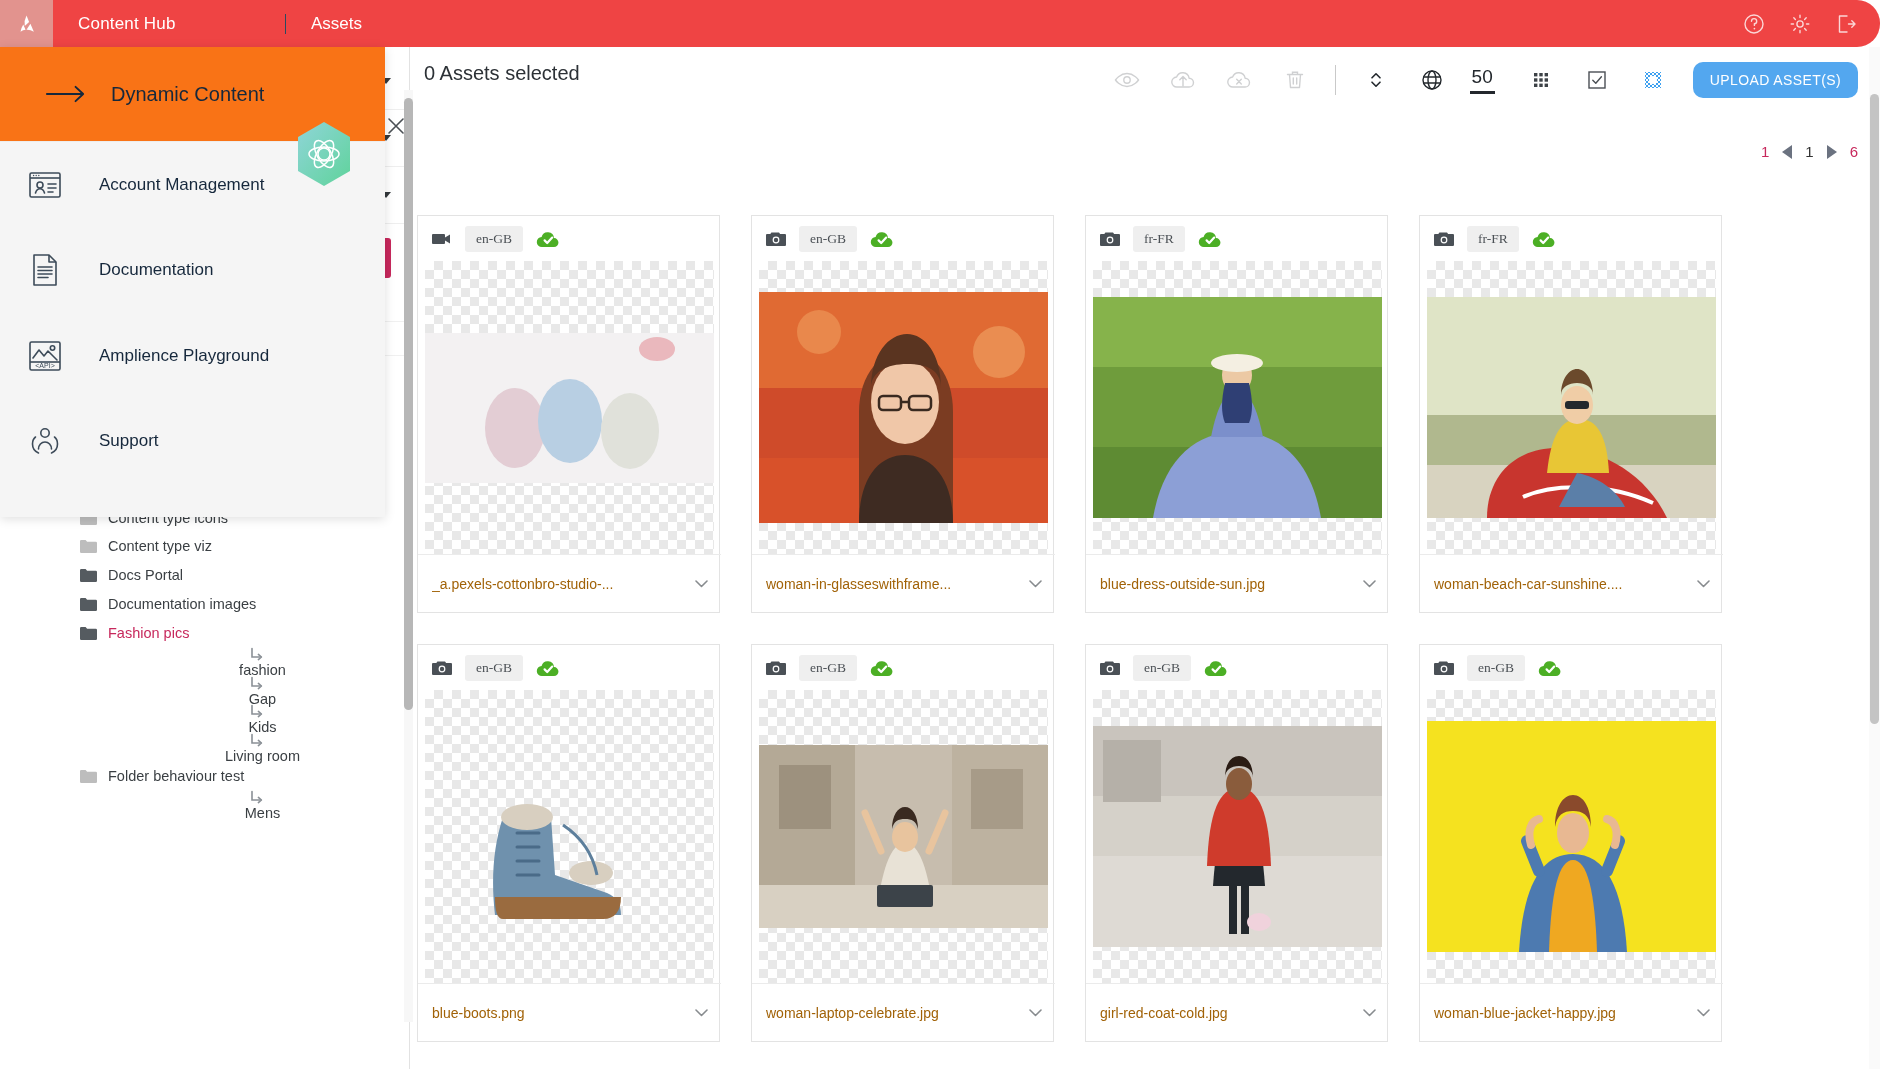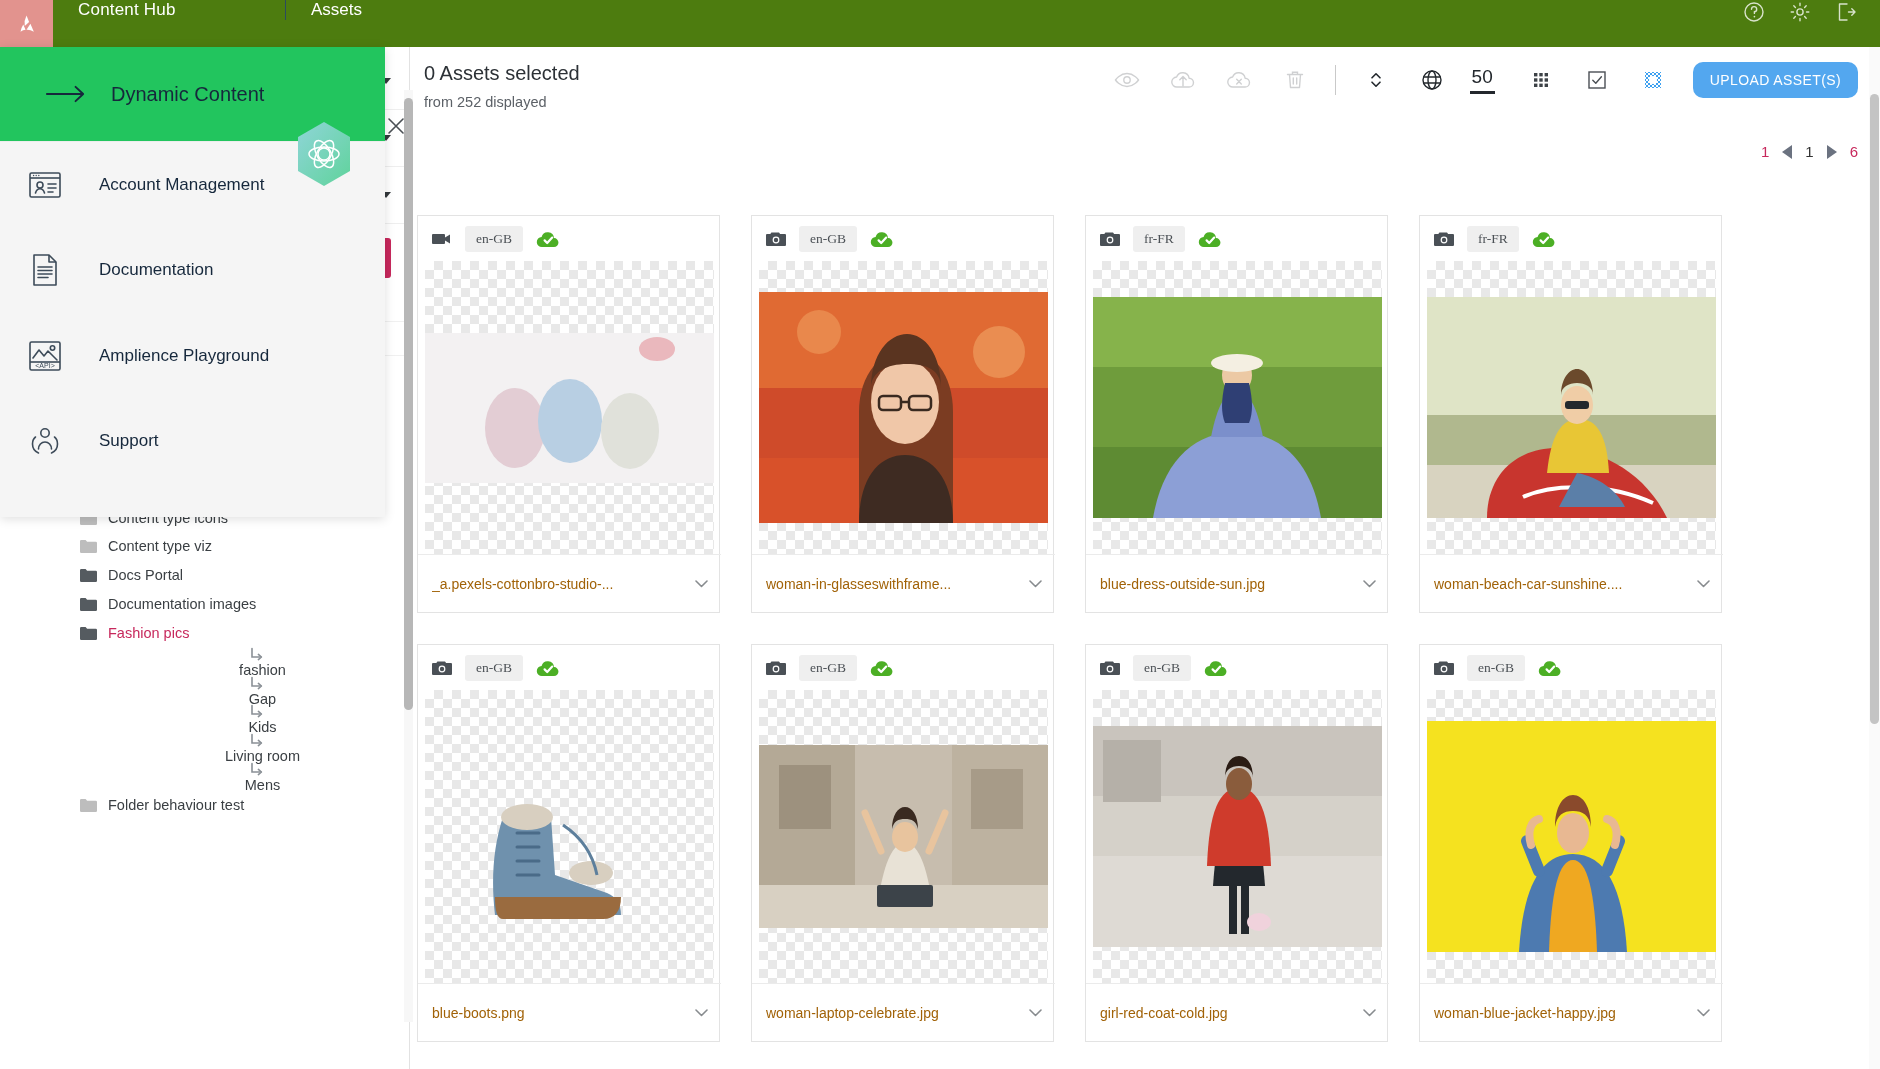--- a/index.html
+++ b/index.html
@@ -6,21 +6,21 @@
   html, body {
     width: 1880px; height: 1069px;
     font-family: "Liberation Sans", sans-serif;
     background: #ffffff; overflow: hidden;
   }
   #app { position: relative; width: 1880px; height: 1069px; }
 
   
   .topbar {
     position: absolute; top: 0; left: 0; width: 1880px; height: 47px;
-    background: #4d7c0f; display: flex; align-items: flex-start; z-index: 60;
+    background: #ef4444; display: flex; align-items: center; z-index: 60; border-radius: 23px;
   }
   .logo-tile {
     width: 53px; height: 47px; background: #e2938e;
     display: flex; align-items: center; justify-content: center;
   }
   .logo-tile svg { width: 26px; height: 26px; }
   .topbar-title {
     display: flex; align-items: center; padding: 0 0 0 25px;
     width: 233px; color: #ffffff; font-size: 17px; letter-spacing: .2px;
     border-right: 1px solid #2b4a60;
@@ -80,21 +80,21 @@
     background: #f7f7f7; z-index: 57;
   }
 
   
   .flyout {
     position: absolute; top: 47px; left: 0; width: 385px; height: 470px;
     background: #f5f5f5; z-index: 70;
     box-shadow: 0 2px 10px rgba(0,0,0,.13);
   }
   .flyout-head {
-    height: 95px; background: #22c55e; display: flex; align-items: center;
+    height: 95px; background: #f97316; display: flex; align-items: center;
     padding: 0 0 0 45px; border-bottom: 1px solid #ededed;
   }
   .flyout-head .arrow { width: 42px; height: 22px; flex:0 0 auto; }
   .flyout-head .ft { margin-left: 24px; font-size: 20px; color: #16283c; }
   .flyout-hex { position: absolute; top: 74px; left: 294px; width: 60px; height: 66px; }
   .flyout-close {
     position: absolute; top: 68px; left: 385px; width: 22px; height: 22px;
     cursor: pointer; z-index: 71;
   }
   .fly-item {
@@ -324,32 +324,32 @@
           </svg>
           <span class="label">Kids</span>
         </div>
         <div class="tree-item lvl2">
           <svg class="ic-arrow" viewBox="0 0 15 15" fill="none" stroke="#8a9096" stroke-width="1.6">
             <path d="M2 1.5v8.5h9" stroke-linecap="round"></path>
             <path d="M8.4 7.4L11.4 10l-3 2.6" stroke-linecap="round" stroke-linejoin="round"></path>
           </svg>
           <span class="label">Living room</span>
         </div>
+        <div class="tree-item lvl1">
+          <svg class="ic-folder" viewBox="0 0 17 14">
+            <path d="M0 2.2A1.2 1.2 0 0 1 1.2 1h4.4l1.5 1.8h8.7A1.2 1.2 0 0 1 17 4v8.8A1.2 1.2 0 0 1 15.8 14H1.2A1.2 1.2 0 0 1 0 12.8z" fill="#bdbdbd"></path>
+          </svg>
+          <span class="label">Folder behaviour test</span>
+        </div>
         <div class="tree-item lvl2">
           <svg class="ic-arrow" viewBox="0 0 15 15" fill="none" stroke="#8a9096" stroke-width="1.6">
             <path d="M2 1.5v8.5h9" stroke-linecap="round"></path>
             <path d="M8.4 7.4L11.4 10l-3 2.6" stroke-linecap="round" stroke-linejoin="round"></path>
           </svg>
           <span class="label">Mens</span>
-        </div>
-        <div class="tree-item lvl1">
-          <svg class="ic-folder" viewBox="0 0 17 14">
-            <path d="M0 2.2A1.2 1.2 0 0 1 1.2 1h4.4l1.5 1.8h8.7A1.2 1.2 0 0 1 17 4v8.8A1.2 1.2 0 0 1 15.8 14H1.2A1.2 1.2 0 0 1 0 12.8z" fill="#bdbdbd"></path>
-          </svg>
-          <span class="label">Folder behaviour test</span>
         </div>
       </div>
   </div>
   <div class="sb-scroll-track"></div>
   <div class="sb-scroll"></div>
 
   <div class="flyout">
     <div class="flyout-head">
       <svg class="arrow" viewBox="0 0 44 22" fill="none" stroke="#16283c" stroke-width="2">
         <path d="M2 11h38M32 3.5L40 11l-8 7.5" stroke-linecap="round" stroke-linejoin="round"></path>
@@ -416,21 +416,20 @@
         <path d="M10.5 16c-2 1.5-3 4-3 7 0 4 2.5 7.5 6 9" stroke-linecap="round"></path>
         <path d="M29.5 16c2 1.5 3 4 3 7 0 4-2.5 7.5-6 9" stroke-linecap="round"></path>
       </svg>
       <span class="fi-lb">Support</span>
     </div>
   </div>
 
   <div class="main">
     <div class="main-head">
       <div class="mh-title">0 Assets selected</div>
-      <div class="mh-sub">from 252 displayed</div>
 
       <div class="mh-tools">
         <div class="tool dim">
           <svg viewBox="0 0 26 26" fill="none" stroke="#4a4f54" stroke-width="1.4">
             <path d="M1.5 13S5.8 6.5 13 6.5 24.5 13 24.5 13 20.2 19.5 13 19.5 1.5 13 1.5 13z"></path>
             <circle cx="13" cy="13" r="3.2"></circle>
           </svg>
         </div>
         <div class="tool dim">
           <svg viewBox="0 0 26 26" fill="none" stroke="#4a4f54" stroke-width="1.4">

